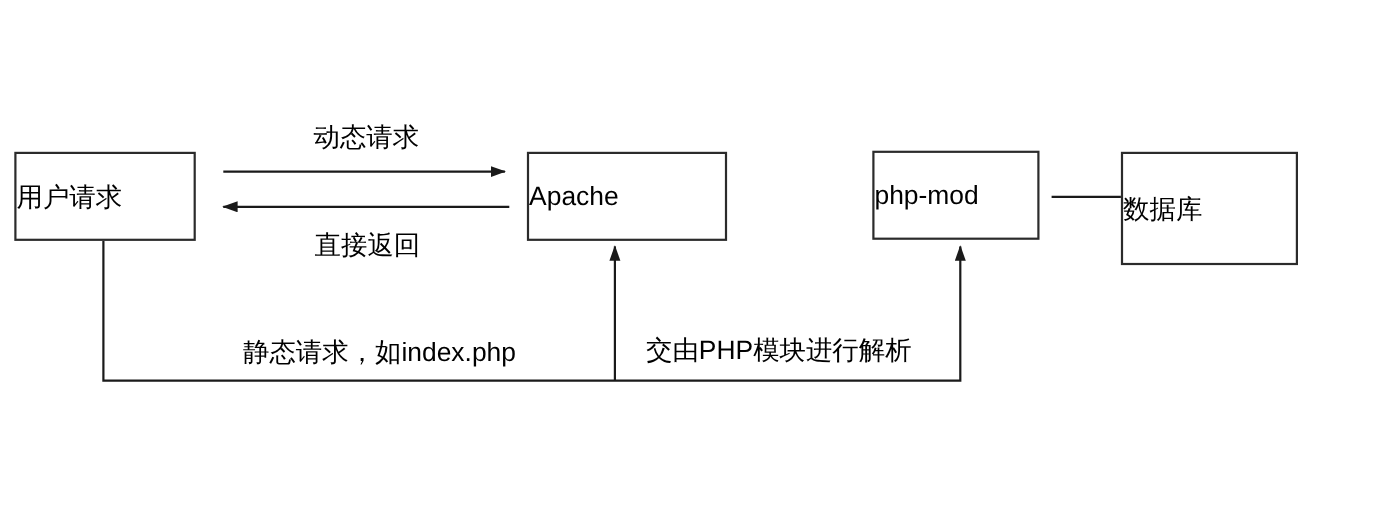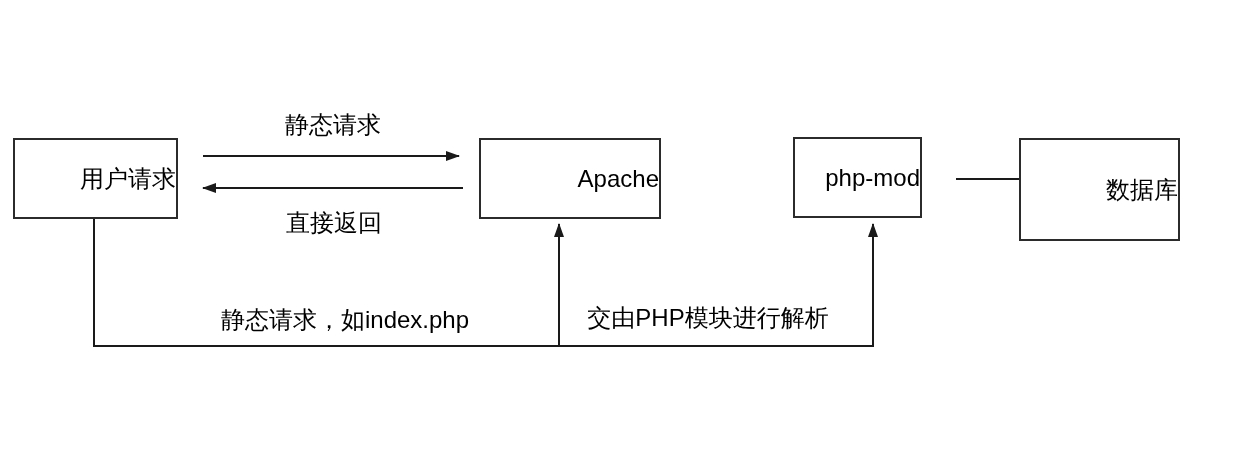--- a/index.html
+++ b/index.html
@@ -22,28 +22,28 @@
     width: 1252px;
     height: 466px;
   }
   .node {
     position: absolute;
     box-sizing: border-box;
     border: 2px solid #2b2b2b;
     background: #ffffff;
     display: flex;
     align-items: center;
-    justify-content: flex-end;
+    justify-content: flex-start;
     font-size: 24px;
     color: #000000;
     white-space: nowrap;
   }
   .node-user-request { left: 13px;   top: 138px; width: 165px; height: 81px; }
   .node-apache       { left: 479px;  top: 138px; width: 182px; height: 81px; }
-  .node-php-mod      { left: 793px;  top: 137px; width: 129px; height: 81px; }
+  .node-php-mod      { left: 793px;  top: 137px; width: 152px; height: 81px; }
   .node-database     { left: 1019px; top: 138px; width: 161px; height: 103px; }
   .edge-label {
     position: absolute;
     transform: translate(-50%, -50%);
     font-size: 24px;
     color: #000000;
     white-space: nowrap;
     background: #ffffff;
     padding: 0 2px;
   }
@@ -84,21 +84,21 @@
   </div>
 
   <div class="node node-php-mod">
     <span>php-mod</span>
   </div>
 
   <div class="node node-database">
     <span>数据库</span>
   </div>
 
-  <div class="edge-label label-static-request">静态请求</div>
+  <div class="edge-label label-static-request">动态请求</div>
 
   <div class="edge-label label-direct-return">直接返回</div>
 
   <div class="edge-label label-dynamic-request">静态请求，如index.php</div>
 
   <div class="edge-label label-php-module-parse">交由PHP模块进行解析</div>
 
 </div>
 
 </body></html>

